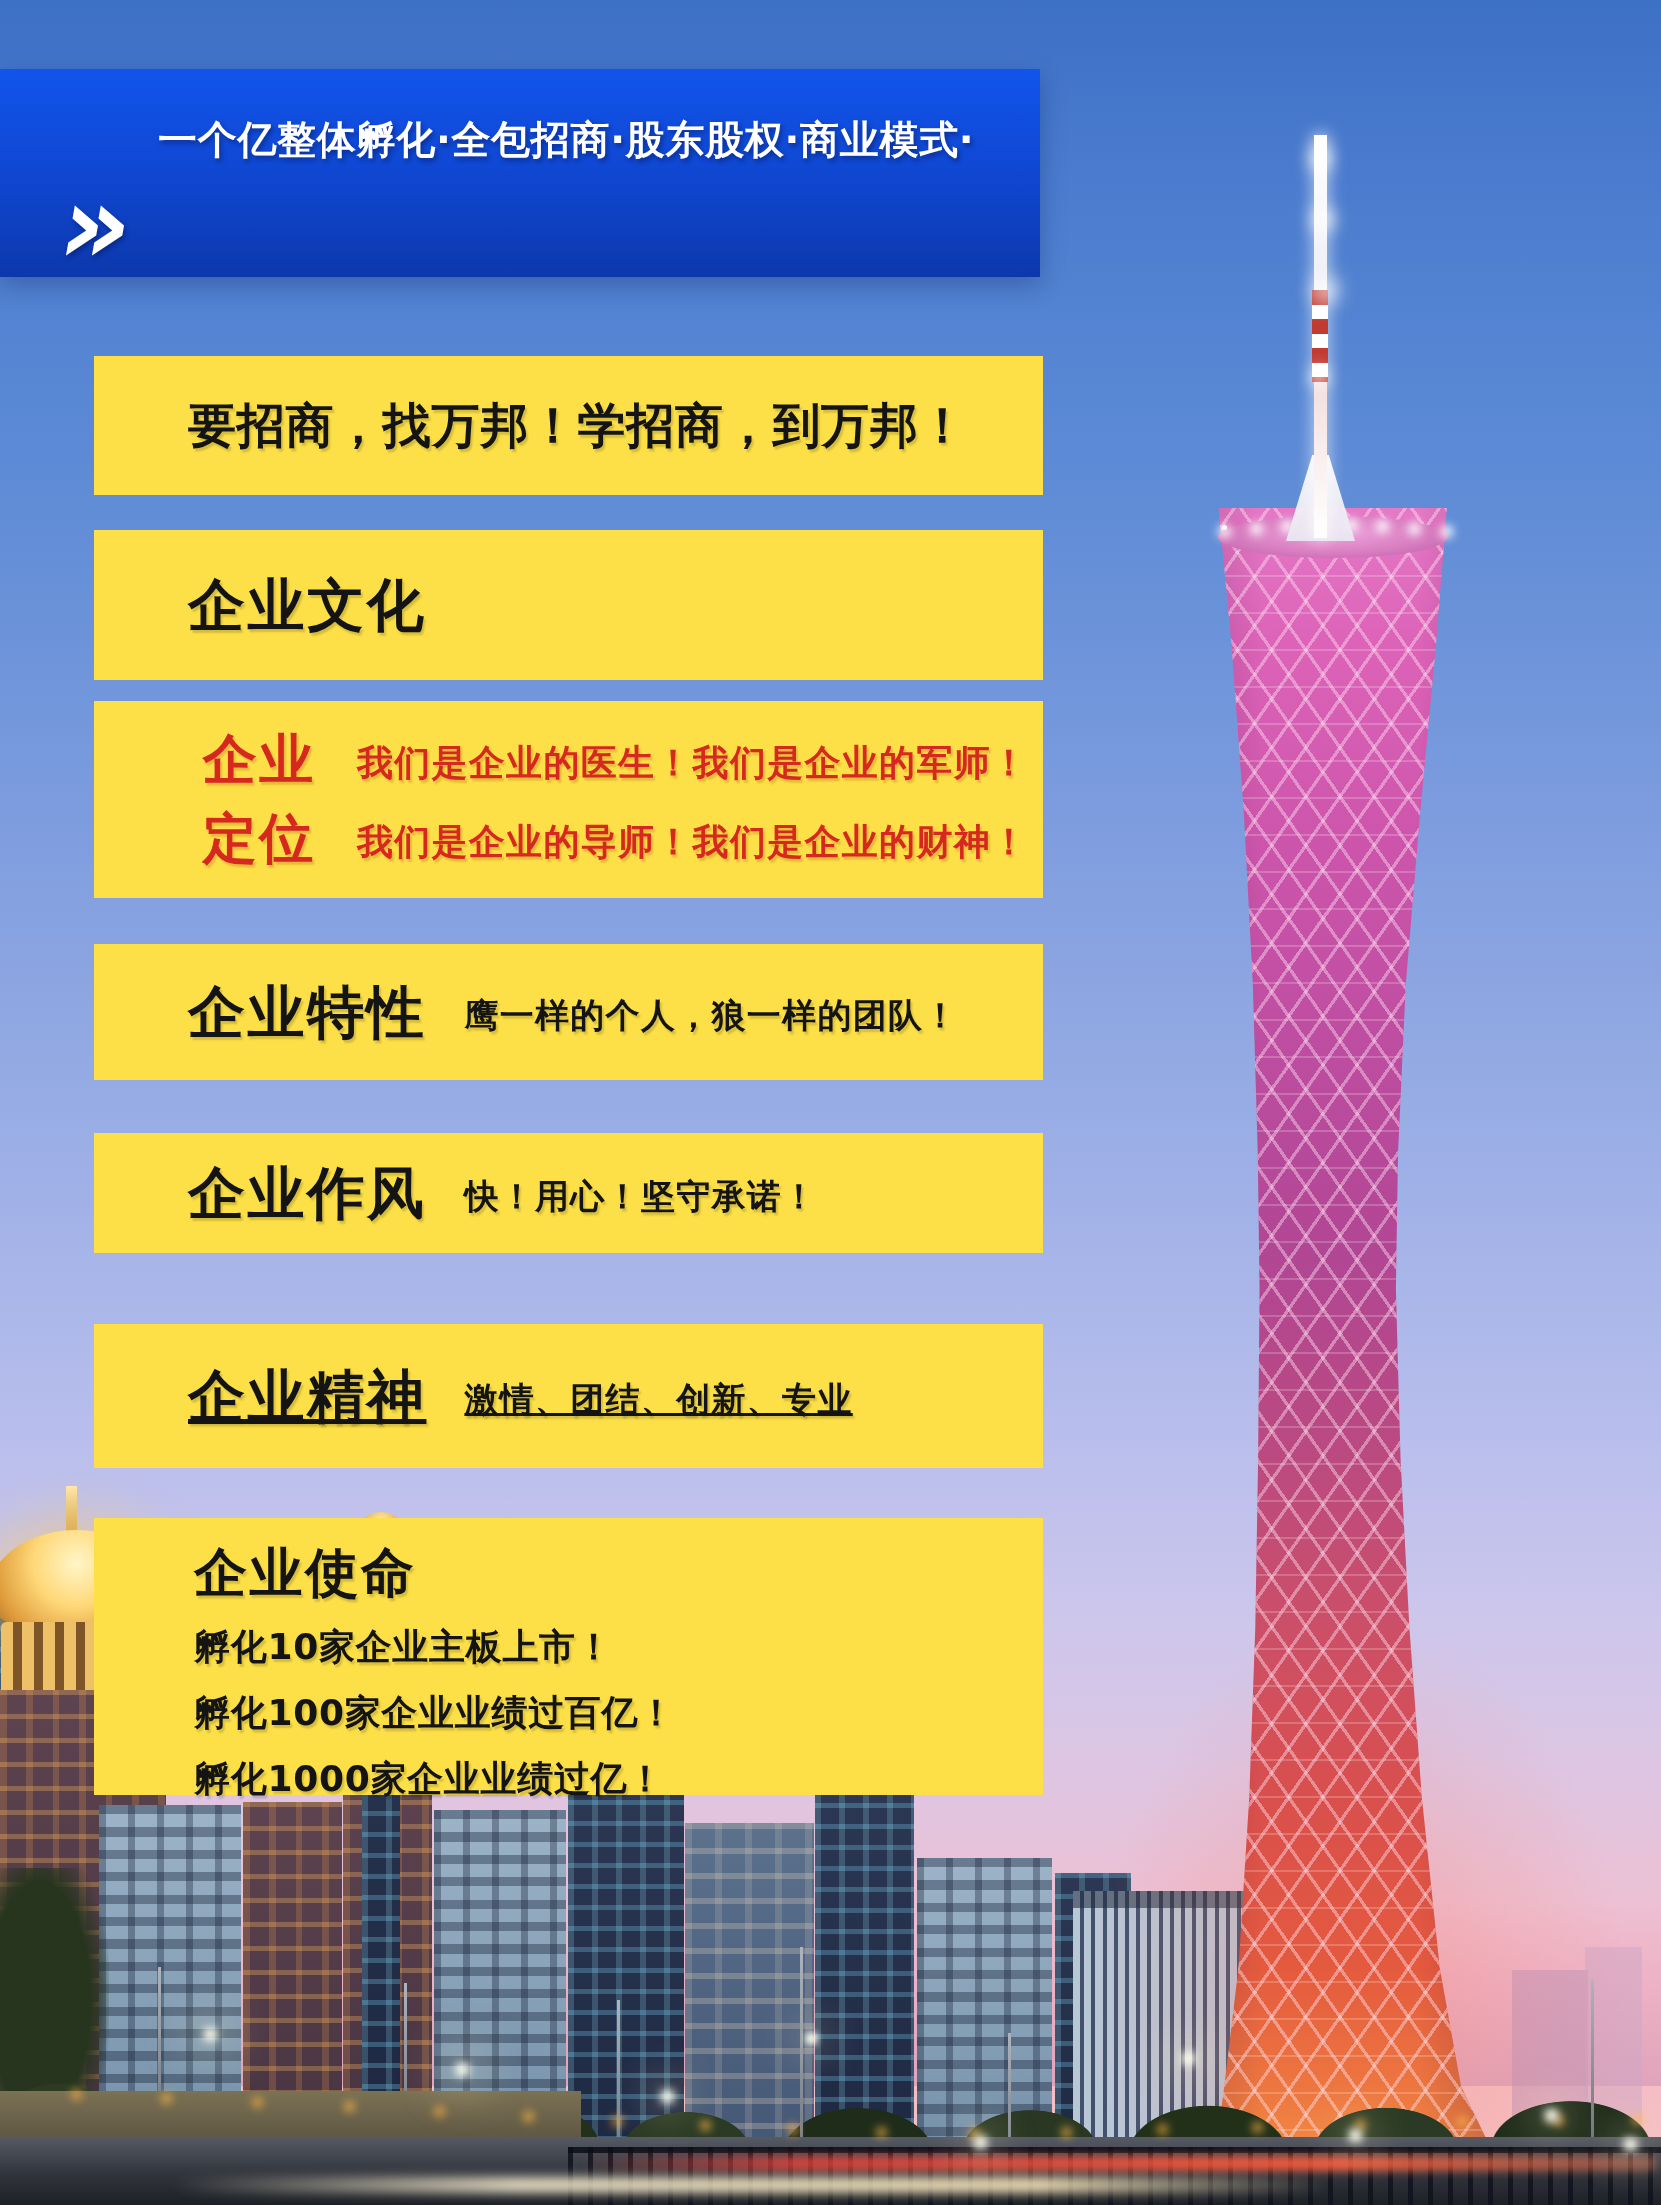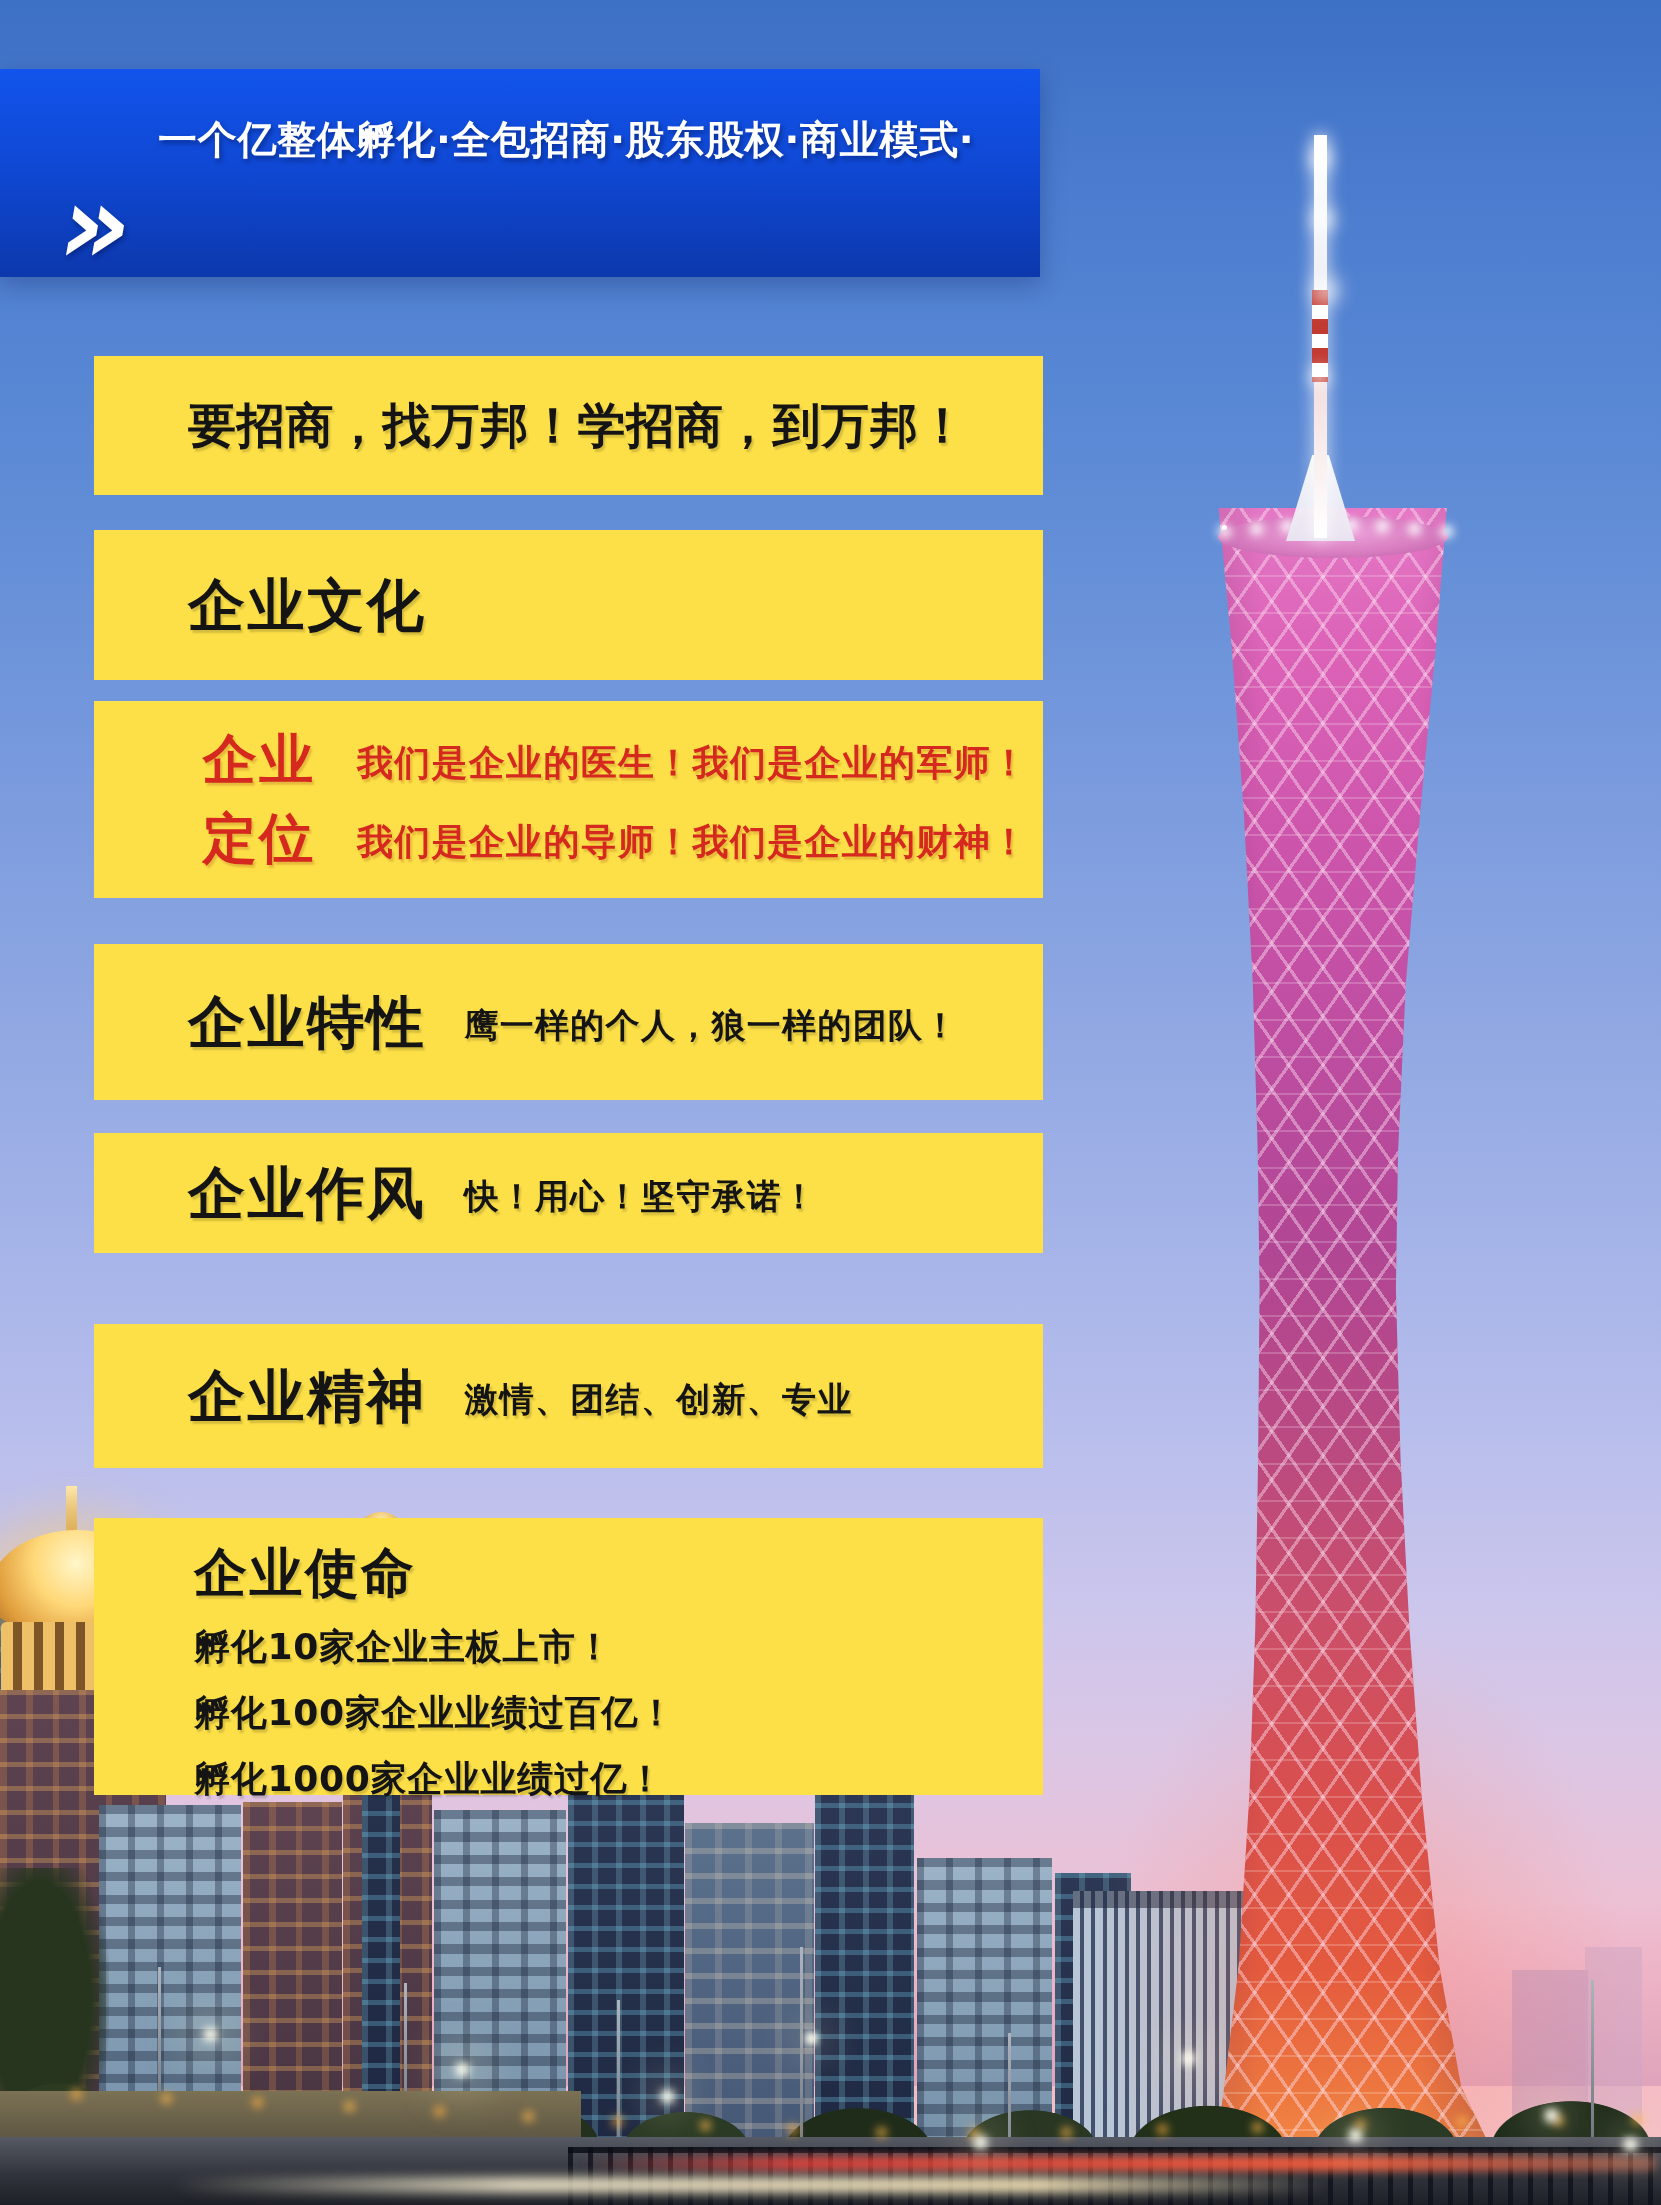--- a/index.html
+++ b/index.html
@@ -137,25 +137,25 @@
       text-shadow:2px 2.6px 2px rgba(0,0,0,.16);}
   .c1{top:356px;height:139px;display:flex;align-items:center;padding-left:94px;}
   .c1 p{position:static;margin:0;font-size:48px;font-weight:900;letter-spacing:0.7px;white-space:nowrap;
       text-shadow:2px 2.6px 2px rgba(0,0,0,.16);}
   .c2{top:530px;height:150px;display:flex;align-items:center;padding-left:94px;}
   .c2 .small{margin-left:74px;}
   .c3{top:701px;height:197px;display:flex;flex-direction:column;justify-content:center;
       padding-left:94px;gap:25px;color:#d5281e;}
   .c3 .big{font-size:54px;text-shadow:2px 2.6px 2px rgba(130,10,0,.18);}
   .c3 .small{font-size:36px;text-shadow:2px 2.6px 2px rgba(130,10,0,.18);margin-left:41px;}
-  .c4{top:944px;height:156px;display:flex;align-items:center;padding-left:94px;}
+  .c4{top:944px;height:136px;display:flex;align-items:center;padding-left:94px;}
   .c4 .small{margin-left:38px;}
   .c5{top:1133px;height:120px;display:flex;align-items:center;padding-left:94px;}
   .c5 .small{margin-left:38px;}
-  .c6{top:1324px;height:144px;display:flex;align-items:center;padding-left:94px;}
+  .c6{top:1324px;height:144px;display:flex;align-items:center;padding-left:94px;text-decoration:underline;}
   .c6 .small{margin-left:38px;}
   .c7{top:1518px;height:277px;padding:28px 0 0 100px;}
   .c7 .big{position:static;display:block;font-size:53px;}
   .c7 .mline{position:static;display:block;margin-top:30px;font-size:36px;font-weight:900;
       letter-spacing:0.7px;line-height:1;white-space:nowrap;text-shadow:2px 2.6px 2px rgba(0,0,0,.16);}
   .c7 .mline:first-of-type{margin-top:25px;}
 </style>
 </head>
 <body>
 

